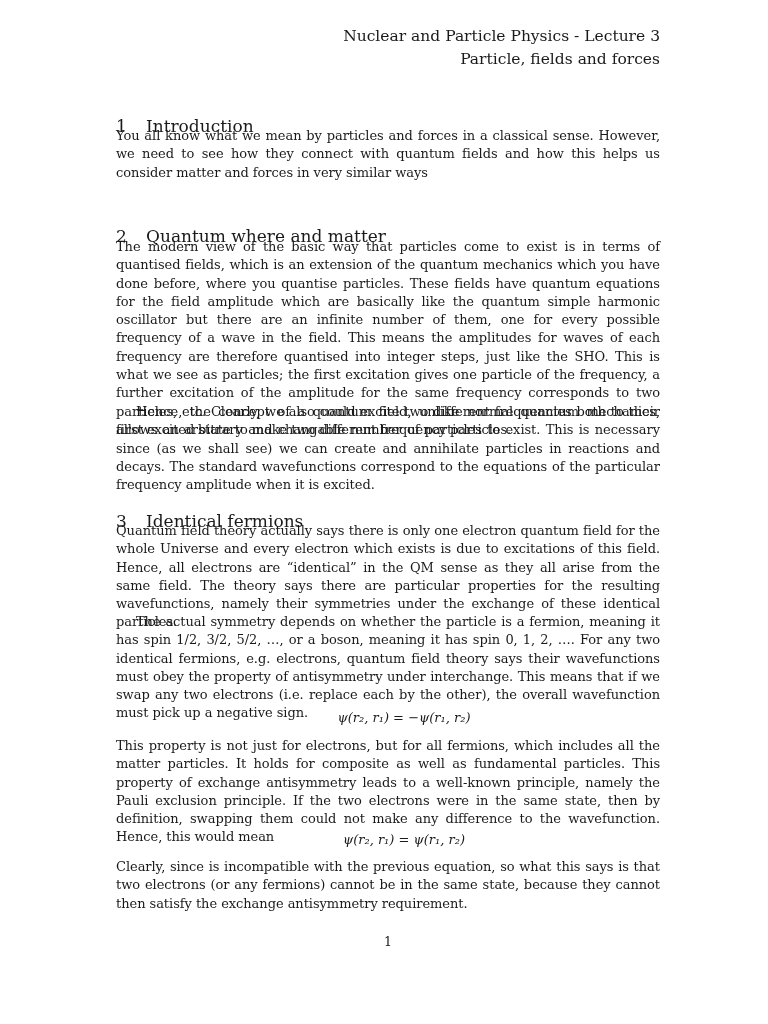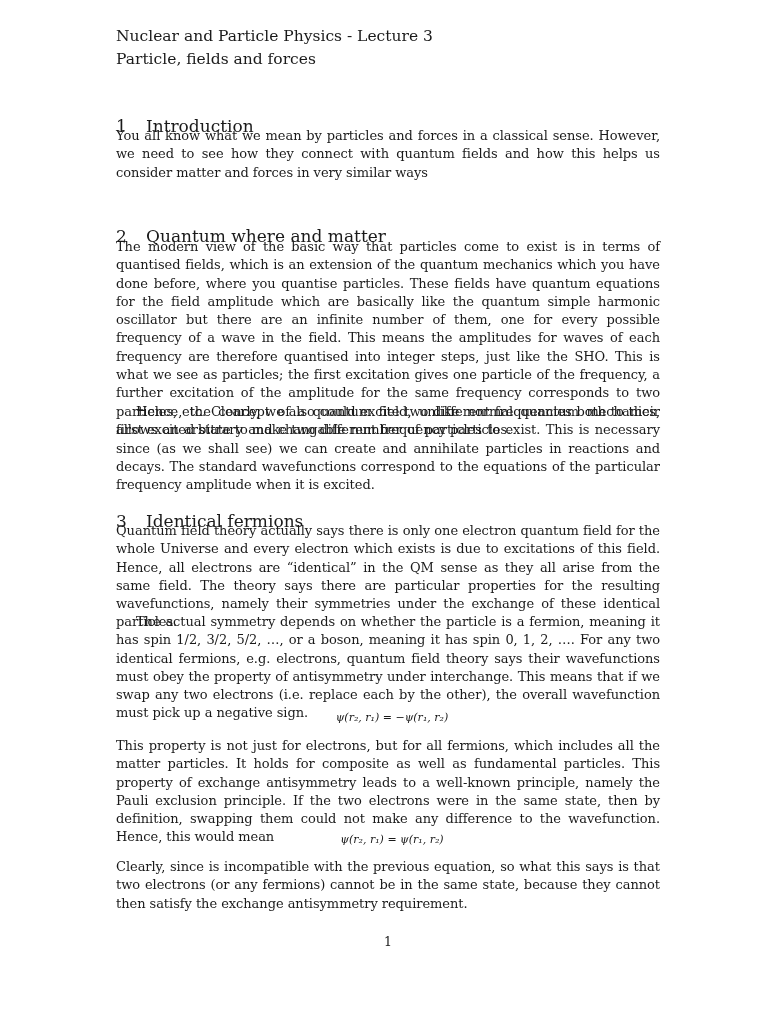--- a/index.html
+++ b/index.html
@@ -3,38 +3,38 @@
 <meta charset="utf-8">
 <style>
   html, body { margin: 0; padding: 0; }
   body {
     width: 768px; height: 1024px; background: #ffffff;
     font-family: "DejaVu Serif", "Liberation Serif", serif;
     color: #1a1a1a; position: relative; overflow: hidden;
   }
   .page { position: absolute; left: 116px; top: 0; width: 544px; }
   .title {
-    position: absolute; left: 0; width: 544px; text-align: left;
+    position: absolute; left: 0; width: 544px; text-align: right;
     font-size: 15.5px; line-height: 22px;
   }
   .title.l1 { top: 25px; }
   .title.l2 { top: 48px; }
   .section {
     position: absolute; left: 0; font-size: 17px; line-height: 22px; margin-top: 22px;
   }
   .section .num { display: inline-block; width: 30px; }
   .para {
     position: absolute; left: 0; width: 544px;
     font-size: 13px; line-height: 18.3px; text-align: justify;
     letter-spacing: -0.05px;
   }
   .para.indent { text-indent: 20px; }
   .eq {
-    position: absolute; left: 4px; width: 544px; text-align: center;
-    font-size: 11px; line-height: 18px; font-style: italic;
+    position: absolute; left: 16px; width: 544px; text-align: center;
+    font-size: 13px; line-height: 18px; font-style: italic;
   }
   .pagenum {
     position: absolute; left: 0; width: 544px; top: 934px;
     text-align: center; font-size: 12.5px;
   }
 </style>
 </head>
 <body>
 
 <div class="page">

